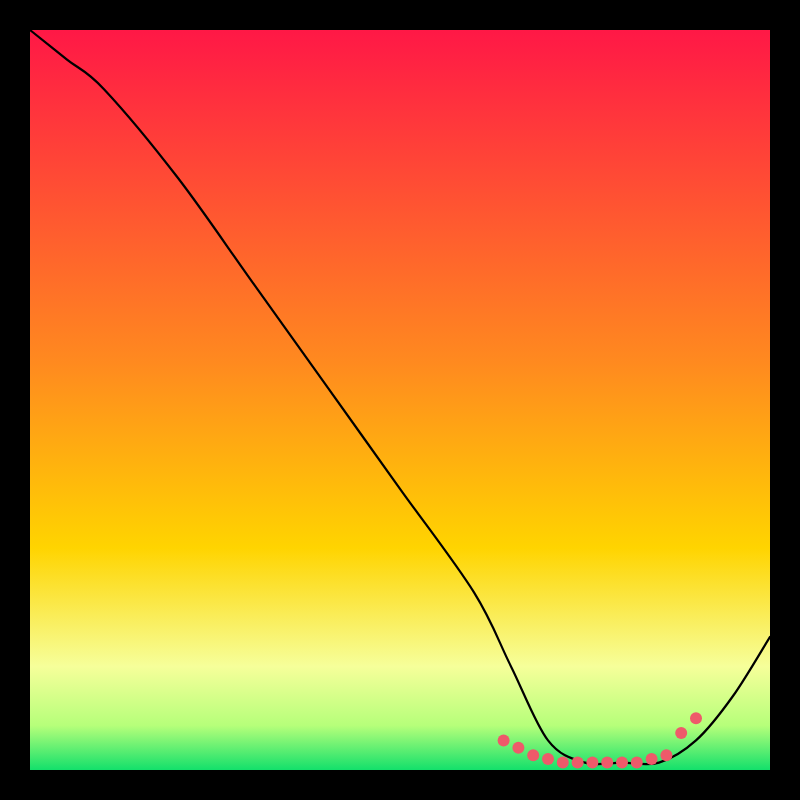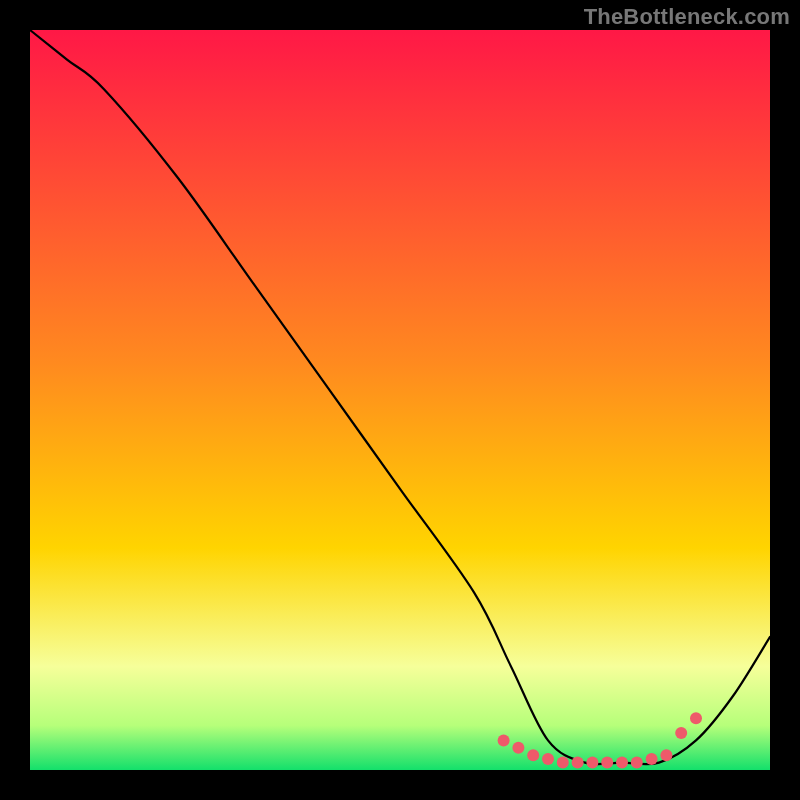--- a/index.html
+++ b/index.html
@@ -30,21 +30,20 @@
   svg {
     position: absolute;
     left: 0;
     top: 0;
   }
 </style>
 </head>
 <body>
 
 <div class="frame">
-  <div class="attribution">TheBottleneck.com</div>
 
   <svg id="chart-svg" width="800" height="800" viewBox="0 0 800 800">
     <defs>
       <linearGradient id="bg-grad" x1="0" y1="0" x2="0" y2="1">
         <stop id="g-stop-0" offset="0%" stop-color="#ff1846"></stop>
         <stop id="g-stop-1" offset="45%" stop-color="#ff8a1f"></stop>
         <stop id="g-stop-2" offset="70%" stop-color="#ffd400"></stop>
         <stop id="g-stop-3" offset="86%" stop-color="#f6ff9a"></stop>
         <stop id="g-stop-4" offset="94%" stop-color="#b6ff7a"></stop>
         <stop id="g-stop-5" offset="100%" stop-color="#13e06b"></stop>

